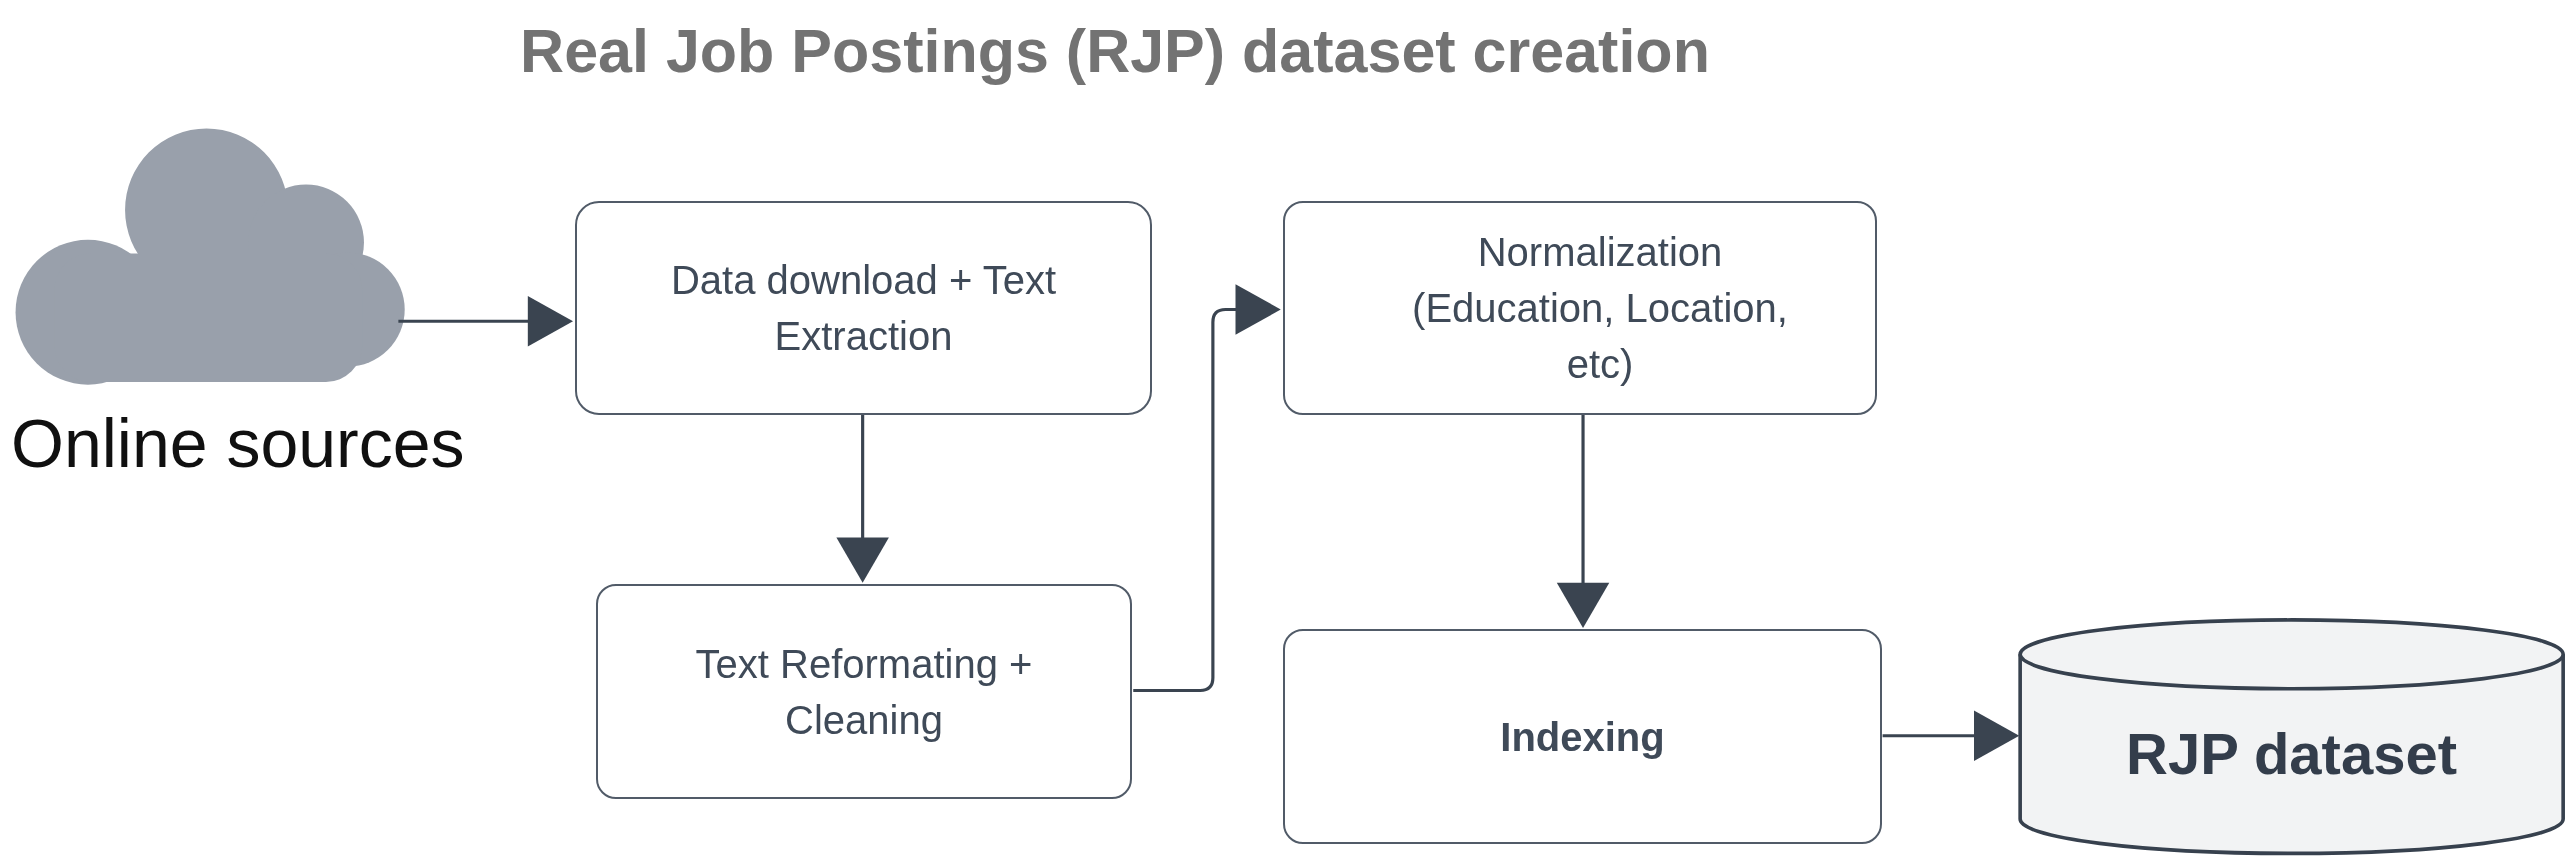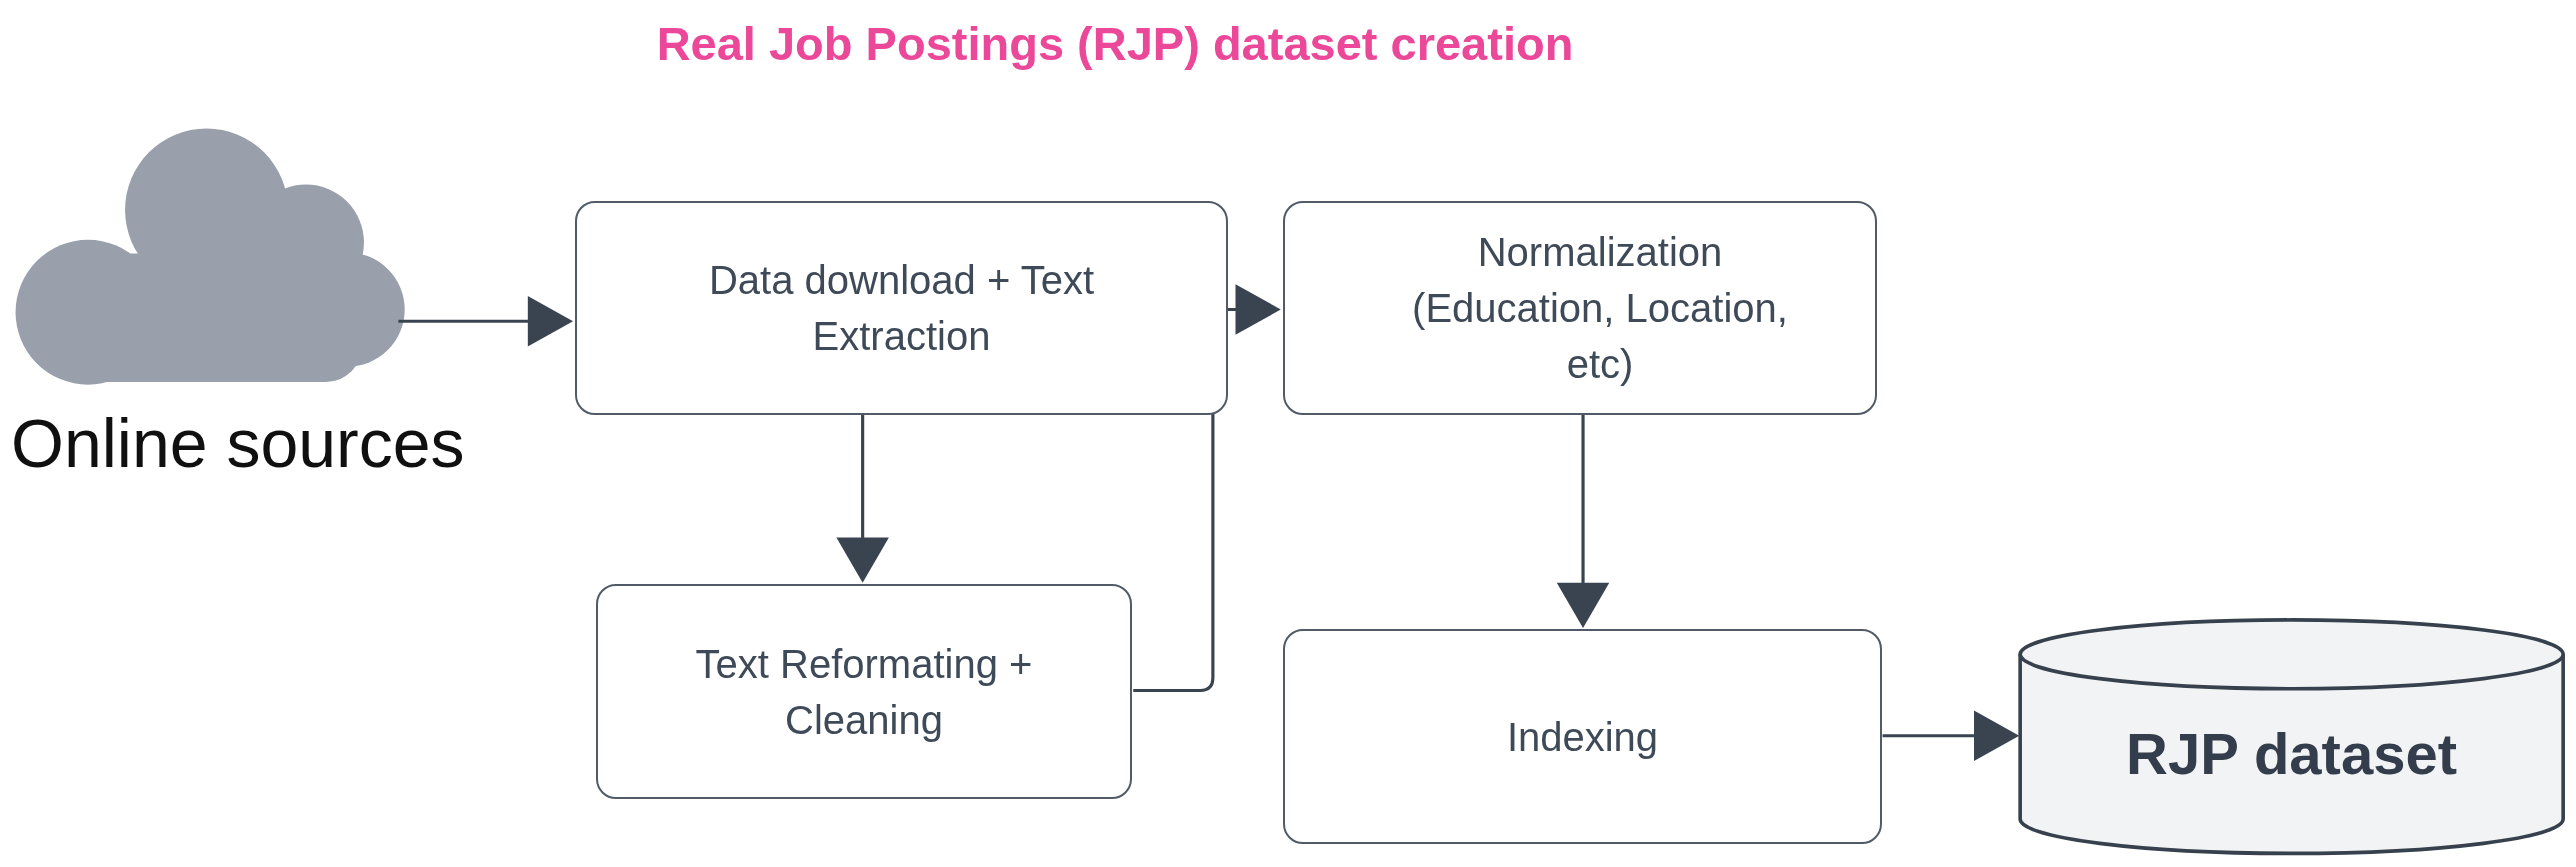--- a/index.html
+++ b/index.html
@@ -19,43 +19,43 @@
     position: absolute;
     left: 0; top: 0;
     width: 2576px; height: 867px;
   }
   .diagram-title {
     position: absolute;
     left: 0;
     top: 16.3px;
     width: 2230px;
     text-align: center;
-    font-size: 47px;
+    font-size: 61px;
     font-weight: bold;
-    color: #ec4899;
+    color: #737373;
   }
   .node-box {
     position: absolute;
     box-sizing: border-box;
     background: #ffffff;
     border: 2.7px solid #515b68;
     border-radius: 20px;
     display: flex;
     align-items: center;
     justify-content: center;
     text-align: center;
     font-size: 40px;
     line-height: 1.4;
     color: #3f4a58;
     white-space: pre-line;
   }
-  #node-download    { left: 575px;  top: 201px; width: 653px; height: 214px; }
+  #node-download    { left: 575px;  top: 201px; width: 577px; height: 214px; border-radius: 24px; }
   #node-reformating { left: 596px;  top: 584px; width: 536px; height: 215px; }
   #node-normalization { left: 1283px; top: 201px; width: 594px; height: 214px; padding-left: 40px; }
-  #node-indexing    { left: 1283px; top: 629px; width: 599px; height: 215px; }
+  #node-indexing    { left: 1283px; top: 629px; width: 599px; height: 215px; font-weight: bold; }
   .source-label {
     position: absolute;
     left: 11px;
     top: 404px;
     font-size: 68px;
     color: #101010;
   }
   .datastore-label {
     position: absolute;
     left: 2020px;

